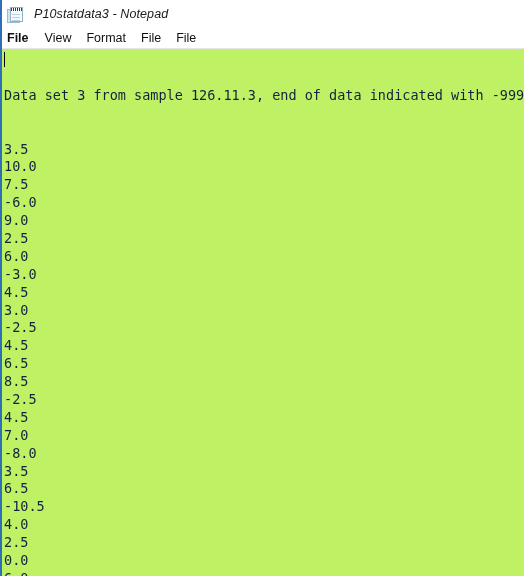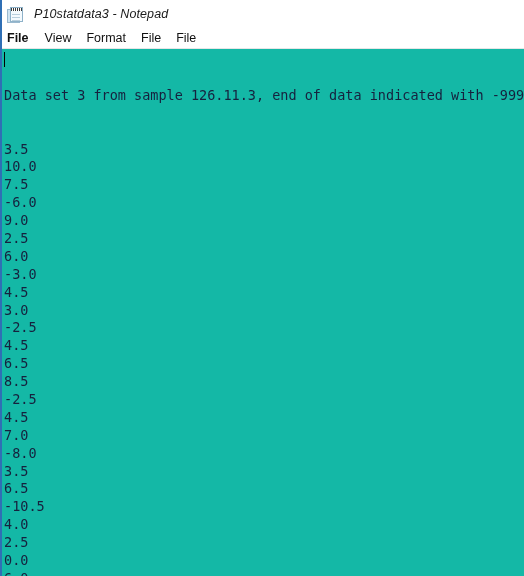--- a/index.html
+++ b/index.html
@@ -128,21 +128,21 @@
   }
   .menu-item:first-child {
     padding-left: 0;
     padding-right: 9px;
     font-weight: bold;
   }
 
   
   .editor {
     flex: 1 1 auto;
-    background: #14b8a6;
+    background: #bef264;
     position: relative;
     overflow: hidden;
     padding-left: 4px;
     padding-top: 2px;
     box-sizing: border-box;
   }
 
   .text-lines {
     font-family: "DejaVu Sans Mono", "Liberation Mono", monospace;
     font-size: 13.5px;

